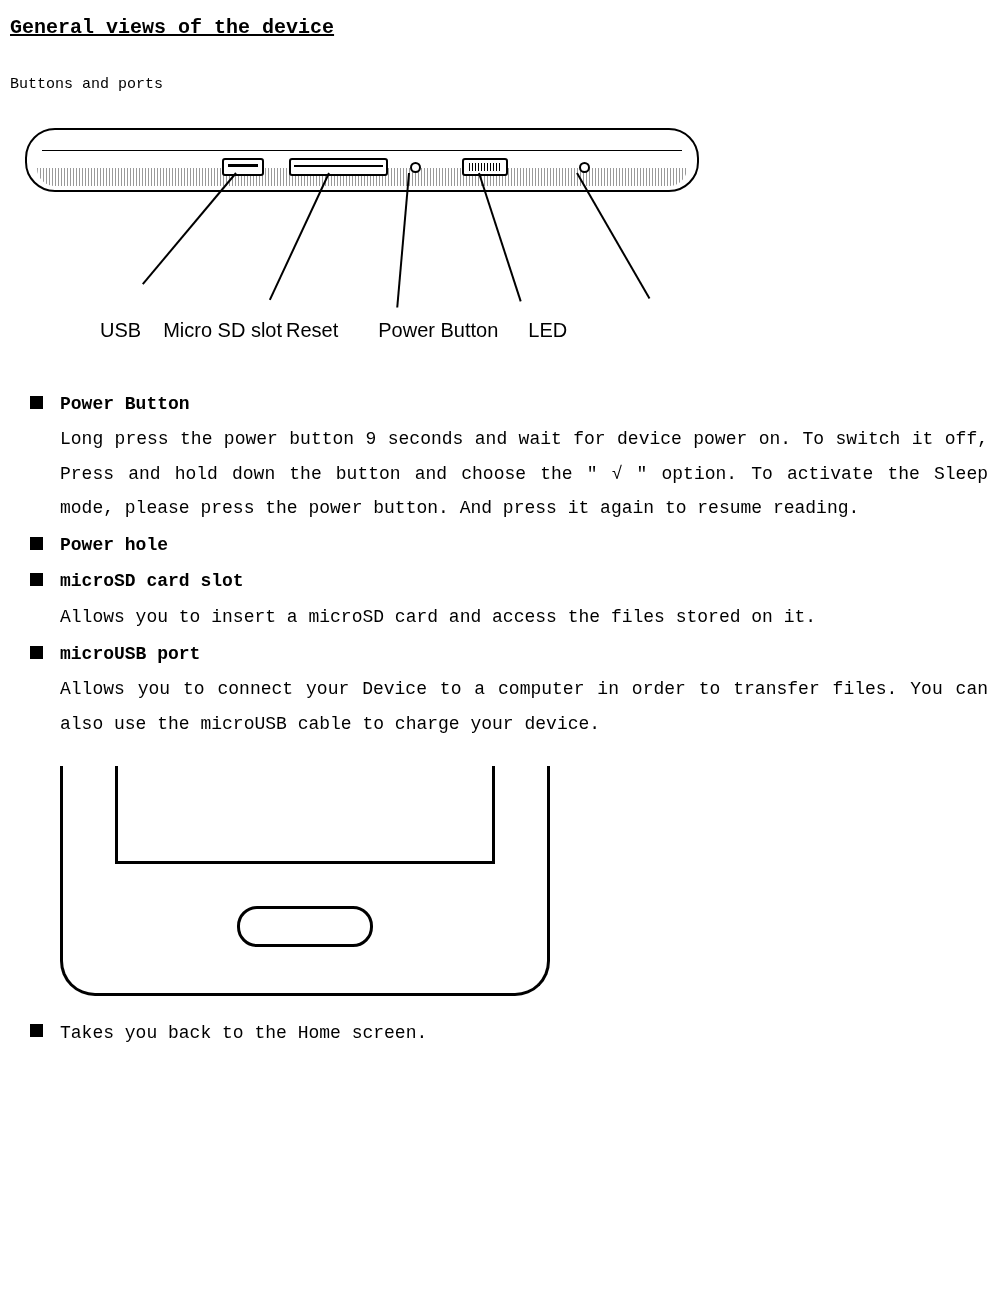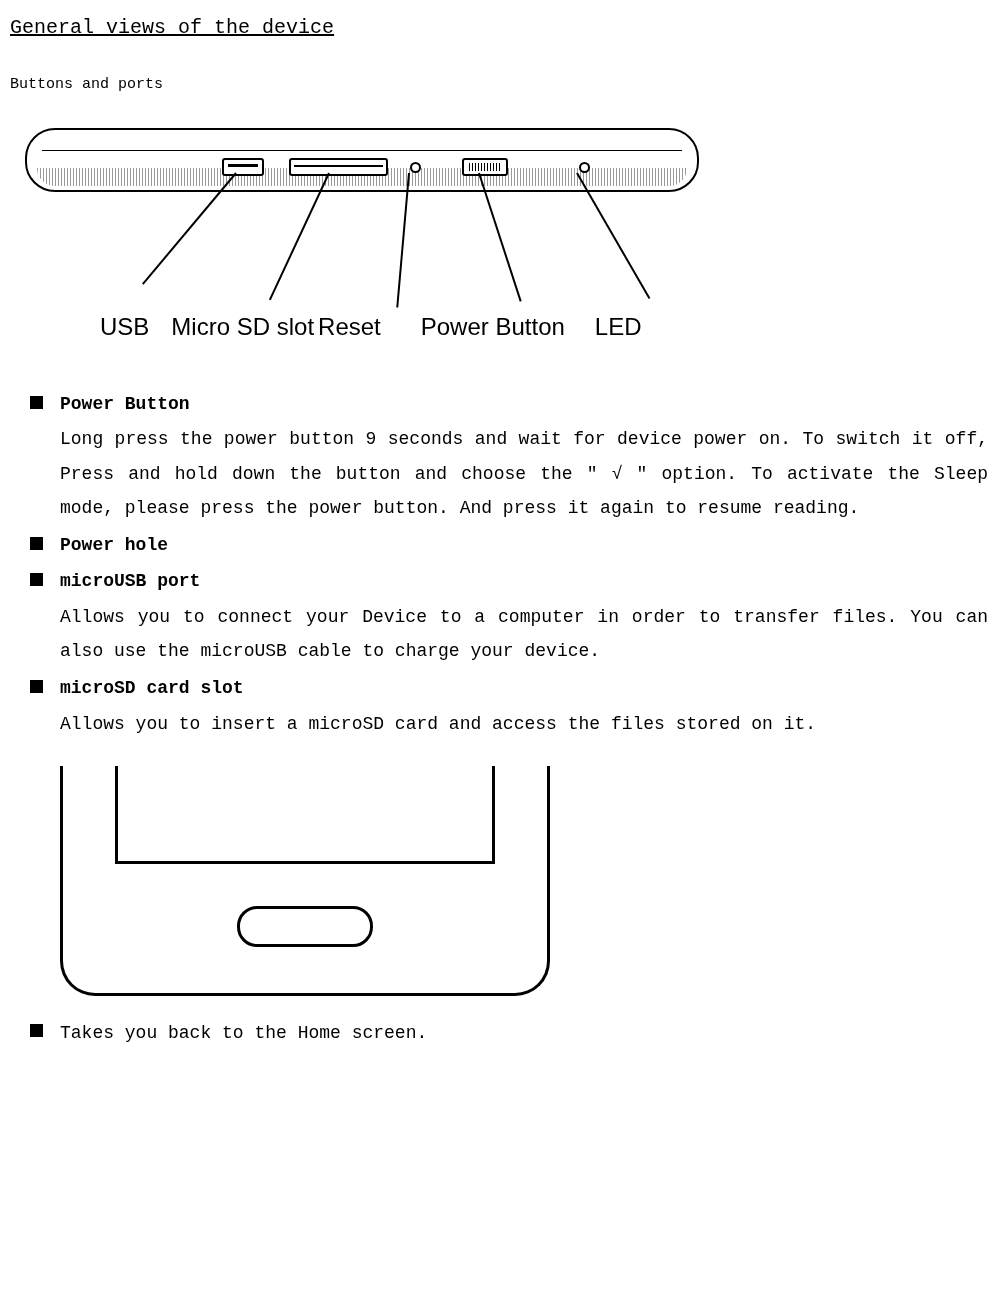--- a/index.html
+++ b/index.html
@@ -5,21 +5,21 @@
     body {
       font-family: "Courier New", Courier, monospace;
       font-size: 18px;
       line-height: 1.8;
       color: #000;
       margin: 0;
       padding: 10px 10px 30px 10px;
       width: 978px;
     }
     .heading {
-      font-weight: normal;
+      font-weight: bold;
       text-decoration: underline;
       font-size: 20px;
       margin-bottom: 25px;
     }
     .subtitle {
       margin-bottom: 20px;
       font-size: 15px;
     }
     .device-diagram {
       position: relative;
@@ -92,21 +92,21 @@
       border-left: 2px solid #000;
       transform-origin: top center;
     }
     .label-row {
       position: absolute;
       bottom: 0;
       left: 0;
       right: 0;
       display: flex;
       font-family: Arial, sans-serif;
-      font-size: 24px;
+      font-size: 20px;
       white-space: nowrap;
     }
     .label-row span {
       margin-right: 22px;
     }
     .bullet-list {
       list-style: none;
       padding: 0;
       margin: 0 0 0 20px;
     }
@@ -203,26 +203,26 @@
 
 <ul class="bullet-list">
   <li>
     <div class="item-title">Power Button</div>
     <div class="item-body justified">Long press the power button 9 seconds and wait for device power on. To switch it off, Press and hold down the button and choose the " √ " option. To activate the Sleep mode, please press the power button. And press it again to resume reading.</div>
   </li>
   <li>
     <div class="item-title">Power hole</div>
   </li>
   <li>
+    <div class="item-title">microSD card slot</div>
+    <div class="item-body justified">Allows you to insert a microSD card and access the files stored on it.</div>
+  </li>
+  <li>
     <div class="item-title">microUSB port</div>
     <div class="item-body justified">Allows you to connect your Device to a computer in order to transfer files. You can also use the microUSB cable to charge your device.</div>
-  </li>
-  <li>
-    <div class="item-title">microSD card slot</div>
-    <div class="item-body justified">Allows you to insert a microSD card and access the files stored on it.</div>
   </li>
 </ul>
 
 <div class="home-diagram">
   <div class="home-outer"></div>
   <div class="home-inner"></div>
   <div class="home-button"></div>
 </div>
 
 <ul class="bullet-list">

